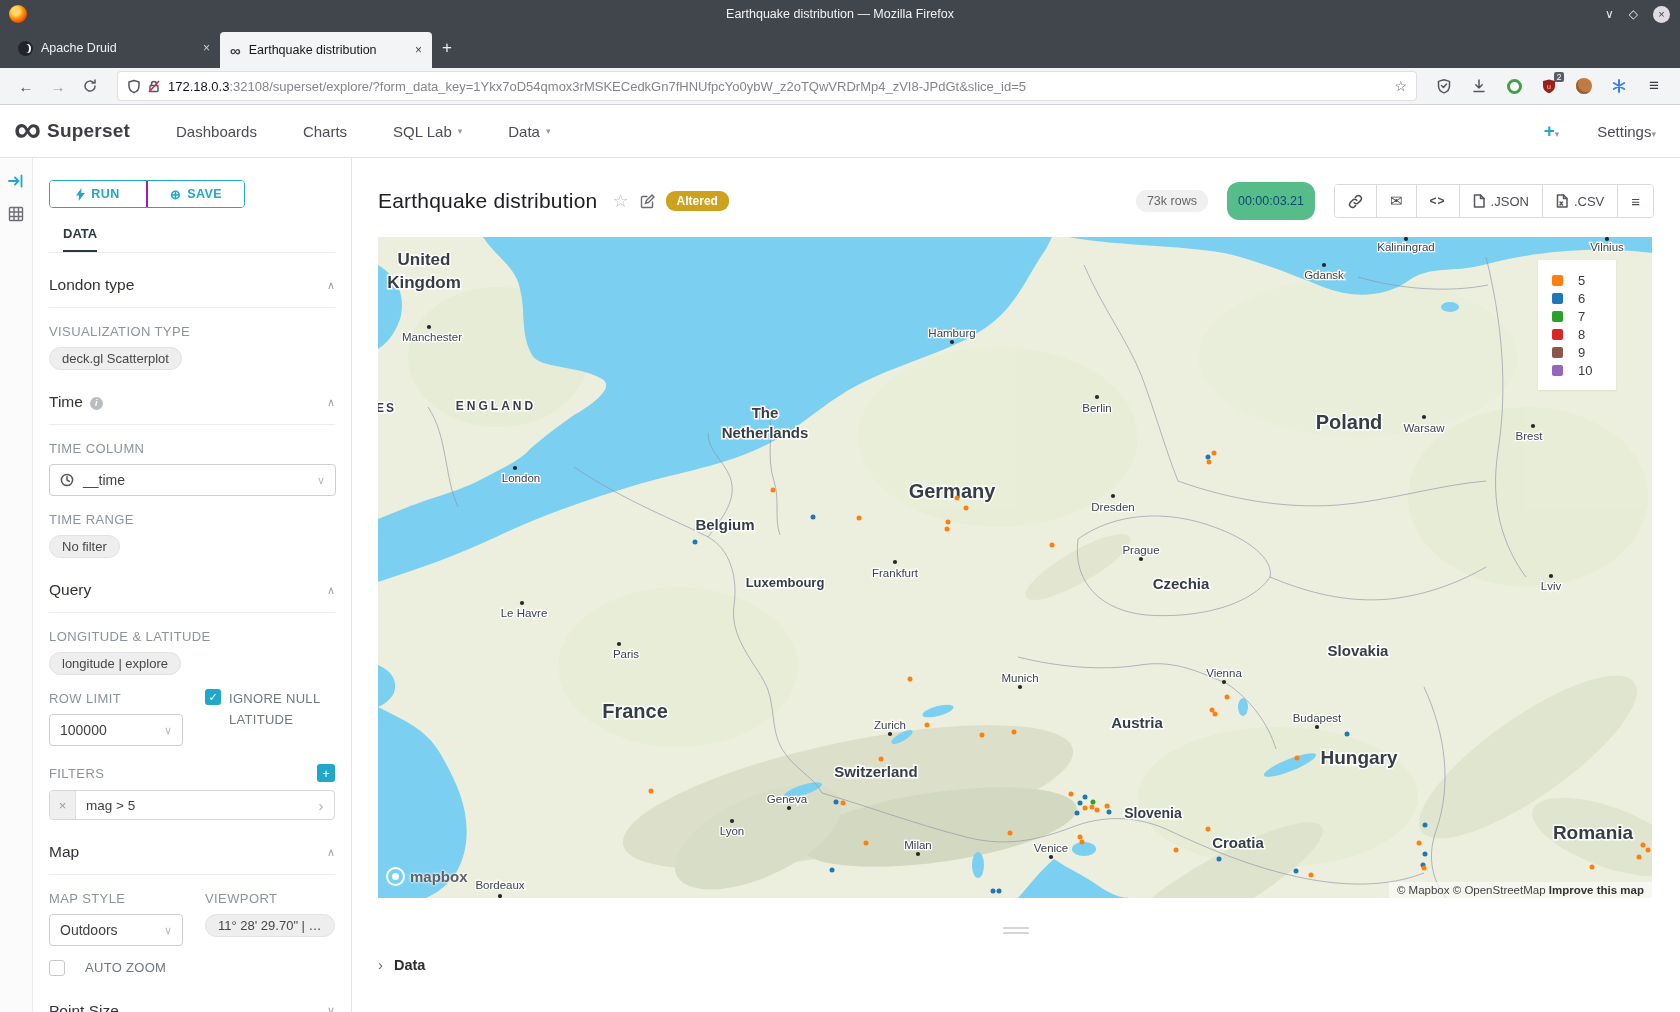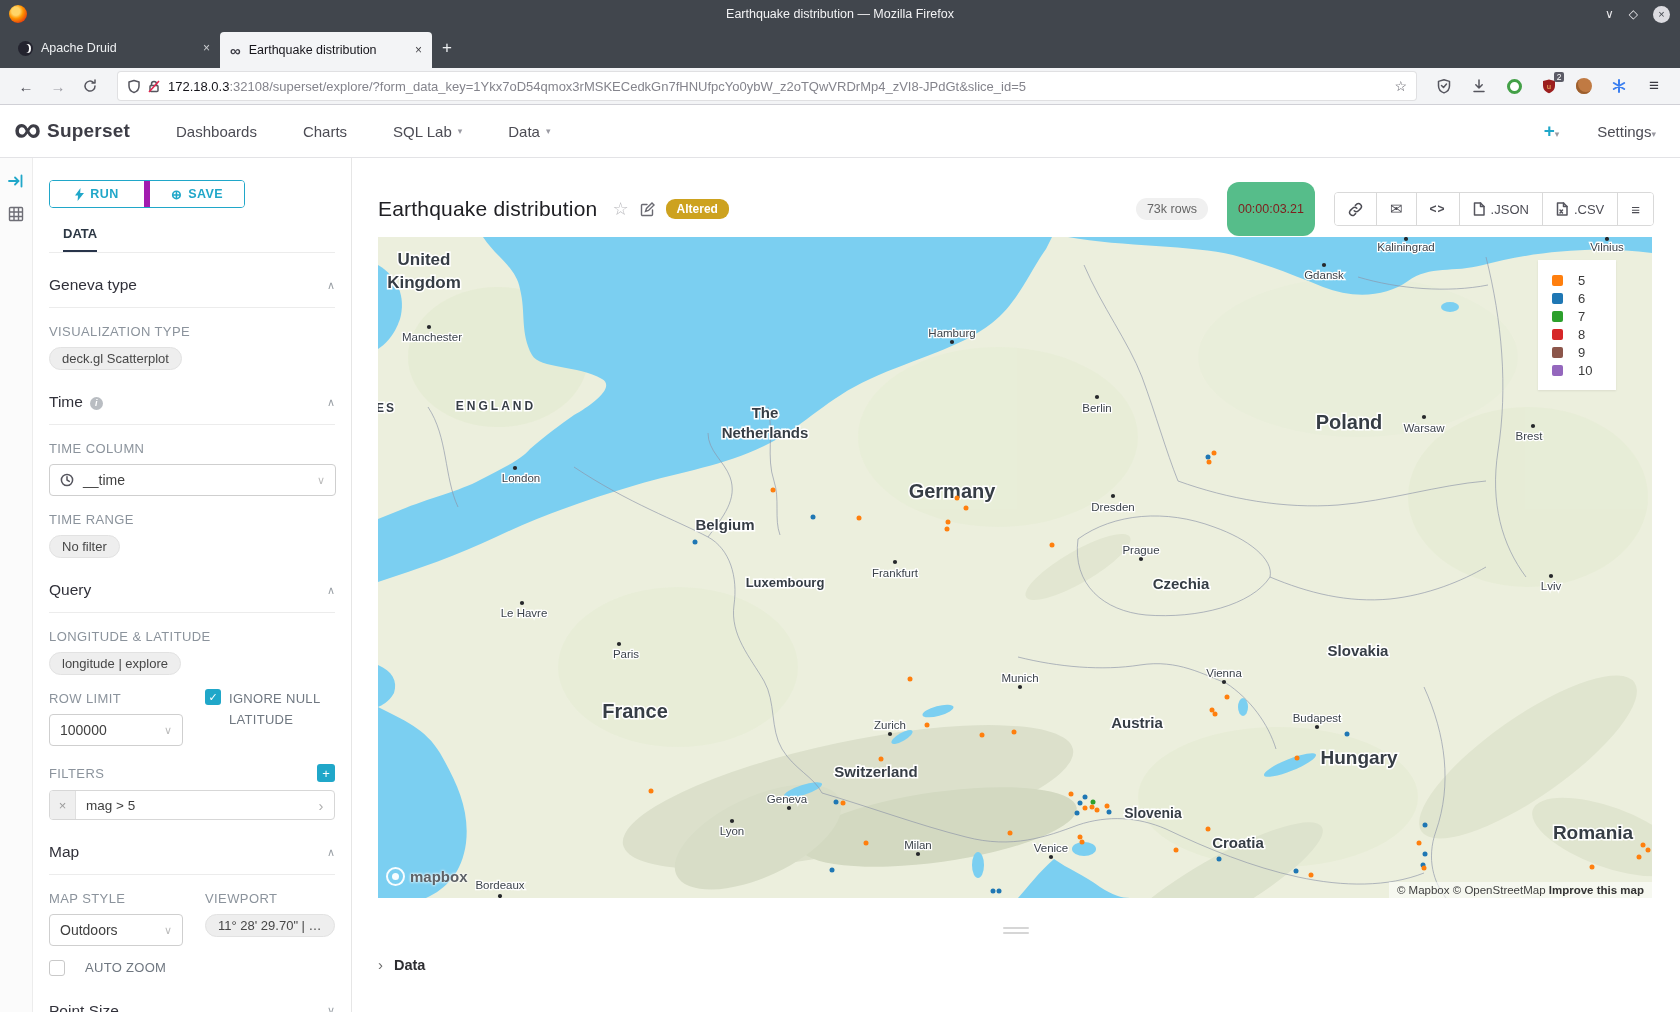--- a/index.html
+++ b/index.html
@@ -50,21 +50,21 @@
   .plusbtn{color:#20a7c9;font-weight:700;font-size:19px}
 
   
   .workspace{display:flex;height:854px}
   .iconstrip{width:33px;background:#fbfbfb;border-right:1px solid #ececec;display:flex;flex-direction:column;align-items:center;padding-top:16px;gap:18px}
   .panel{width:319px;border-right:1px solid #e6e6e6;padding:22px 16px 0;overflow:hidden}
   .main{flex:1;position:relative;background:#fff}
 
   .runsave{display:flex;width:196px;border:1px solid #20a7c9;border-radius:4px;overflow:hidden;background:#fff}
   .runsave button{flex:1;height:26px;background:#fff;border:none;color:#20a7c9;font-family:inherit;font-size:12.5px;font-weight:700;letter-spacing:.4px;display:flex;align-items:center;justify-content:center;gap:6px}
-  .runsave button:first-child{border-right:6px solid #a21caf}
+  .runsave button:first-child{border-right:2px solid #a21caf}
 
   .paneltabs{margin-top:16px;border-bottom:1px solid #ececec}
   .ptab{display:inline-block;margin-left:14px;padding-bottom:9px;font-size:13px;font-weight:600;color:#2c3744;border-bottom:2px solid #28344a}
 
   .section-h{display:flex;justify-content:space-between;align-items:center;margin-top:23px;padding-bottom:13px;border-bottom:1px solid #ececec;font-size:15.5px;color:#31313a}
   .sec-caret{color:#9aa0a6;font-size:11px}
   .info-i{display:inline-grid;place-items:center;width:13px;height:13px;border-radius:50%;background:#b9bdc2;color:#fff;font-size:9px;font-style:italic;font-weight:700;margin-left:7px;vertical-align:1px}
   .flabel{margin-top:16px;font-size:13px;letter-spacing:.4px;color:#8b939c;font-weight:500}
   .pill{display:inline-block;margin-top:8px;background:#eeeeee;border:1px solid #e2e2e2;border-radius:12px;padding:3px 12px;font-size:13px;color:#474747;white-space:nowrap}
   .select{margin-top:8px;height:32px;border:1px solid #cfcfcf;border-radius:4px;display:flex;align-items:center;padding:0 10px;font-size:14px;color:#3f3f3f;background:#fff}
@@ -87,21 +87,21 @@
   .autozoom{display:flex;align-items:center;gap:20px;margin-top:12px}
 
   
   .chart-header{display:flex;align-items:center;padding:24px 26px 0}
   .chart-title{font-size:21px;font-weight:500;color:#202024;letter-spacing:.2px}
   .hstar{color:#b9b9bd;font-size:18px;margin-left:15px}
   .hedit{margin-left:11px;display:grid;place-items:center}
   .altered{margin-left:11px;background:#cda21f;color:#fff;font-size:12px;font-weight:700;padding:3px 11px;border-radius:9px}
   .hright{margin-left:auto;display:flex;align-items:center;gap:19px}
   .rows-pill{background:#f0f0f0;color:#666;font-size:12.5px;padding:4px 11px;border-radius:12px}
-  .timer-pill{background:#56bd8a;color:#7f1d1d;font-size:12.5px;padding:20px 11px;border-radius:12px}
+  .timer-pill{background:#56bd8a;color:#0c4a6e;font-size:12.5px;padding:12px 11px;border-radius:12px}
   .exportgrp{display:flex;border:1px solid #d9d9d9;border-radius:4px;overflow:hidden;height:34px}
   .exp{display:flex;align-items:center;gap:6px;padding:0 13px;border-left:1px solid #d9d9d9;color:#4c4c54;font-size:13px;background:#fff}
   .exp:first-child{border-left:none}
   .codeglyph{font-size:12px;letter-spacing:1px;color:#4c4c54;font-weight:700}
 
   
   .map-wrap{position:absolute;left:26px;top:79px;width:1274px;height:661px;overflow:hidden;background:#ecefdd}
   .map-wrap svg text{font-family:"Liberation Sans",sans-serif}
   text.country{fill:#363d45;font-weight:600;stroke:#fff;stroke-width:3px;paint-order:stroke;text-anchor:middle}
   text.city{fill:#3c434b;font-size:11.5px;font-weight:500;stroke:#fff;stroke-width:2.5px;paint-order:stroke;text-anchor:middle}
@@ -265,21 +265,21 @@
           <span>SAVE</span>
         </button>
       </div>
 
       <div class="paneltabs">
         <span class="ptab">DATA</span>
       </div>
 
       
       <div class="section-h">
-        <span>Geneva type</span>
+        <span>London type</span>
         <span class="sec-caret">∧</span>
       </div>
       <div class="flabel">VISUALIZATION TYPE</div>
       <span class="pill">deck.gl Scatterplot</span>
 
       
       <div class="section-h">
         <span><span>Time</span><span class="info-i">i</span></span>
         <span class="sec-caret">∧</span>
       </div>

